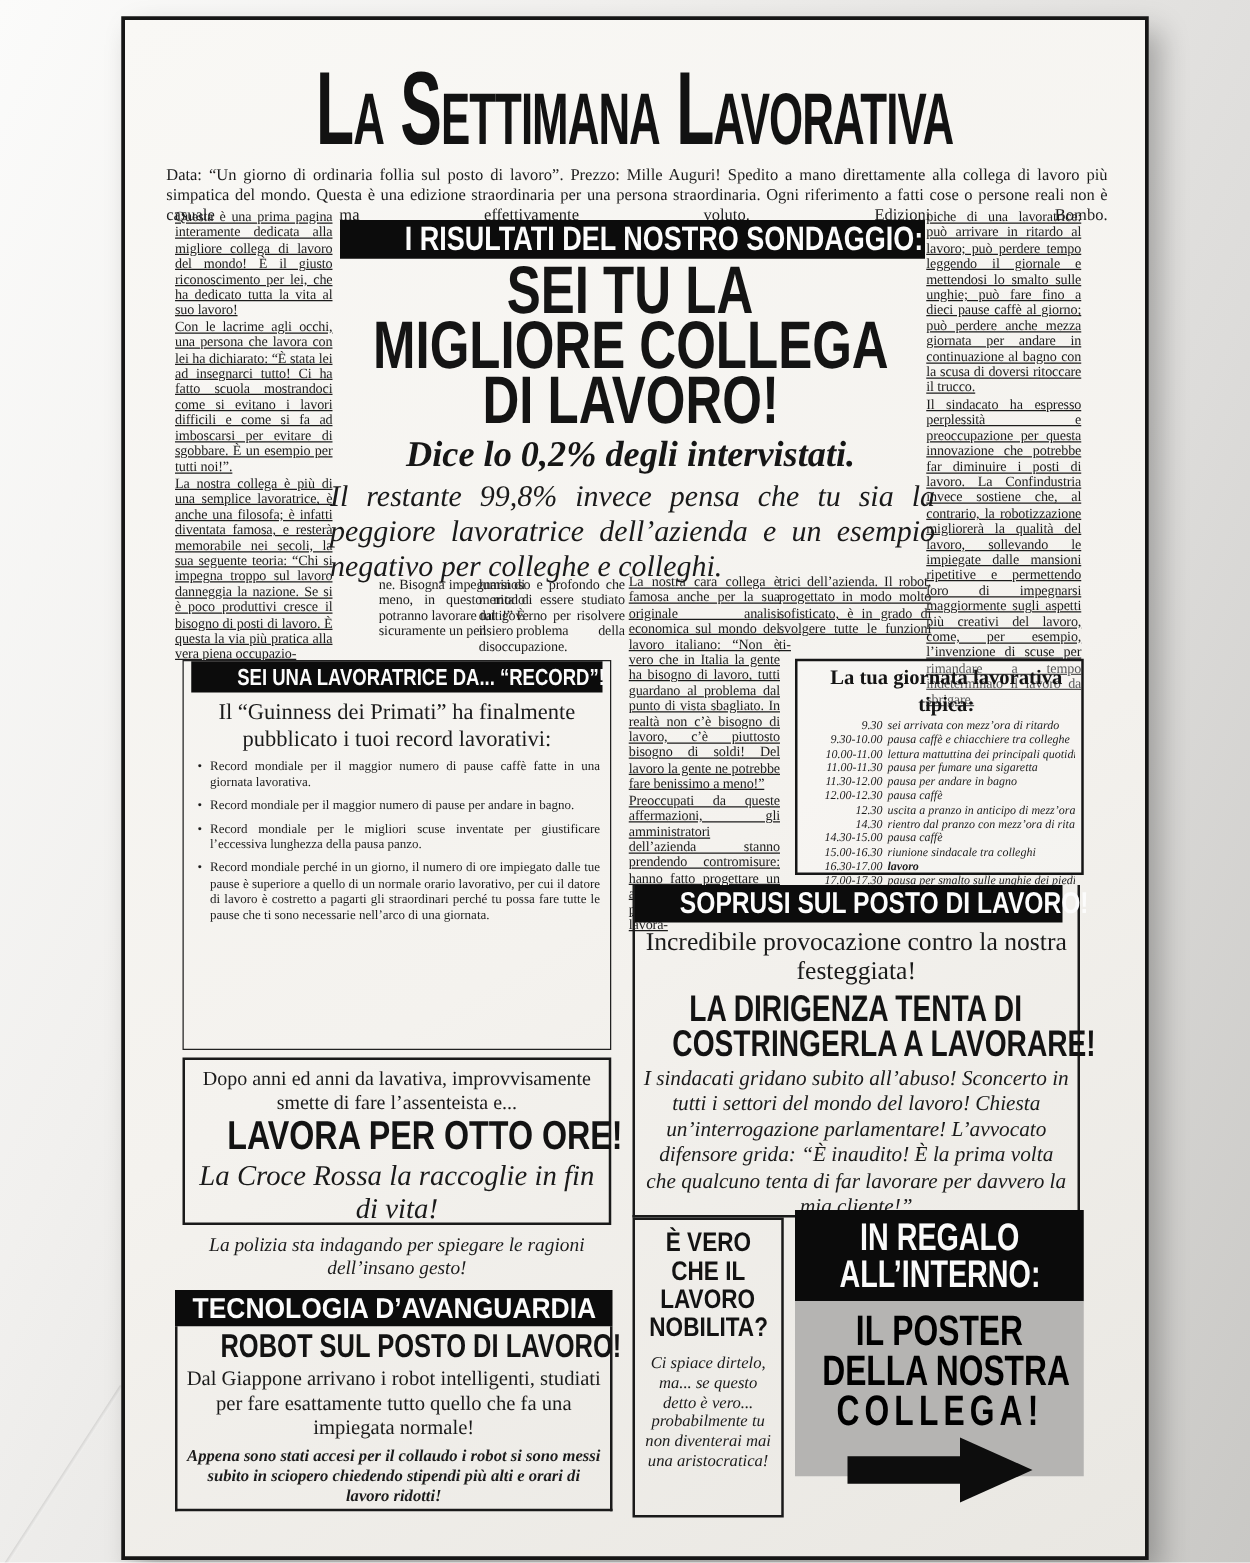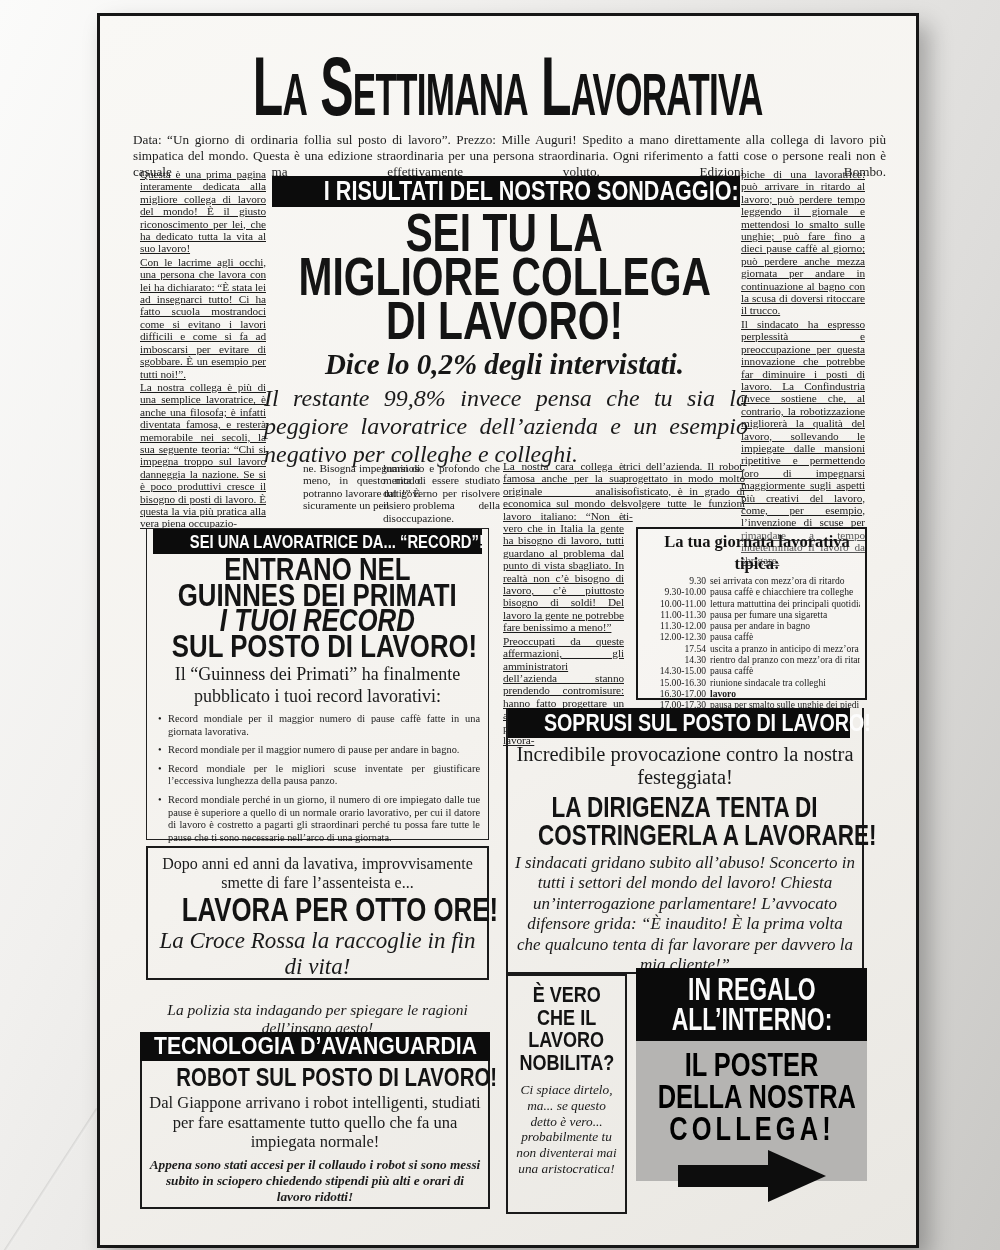--- a/index.html
+++ b/index.html
@@ -41,21 +41,21 @@
   .main-headline{left:156px;top:196px;width:497px;text-align:center;font-weight:bold;color:#141414;}
   .main-headline .line{line-height:44px;font-size:48px;}
   .main-deck{left:156px;top:332px;width:497px;text-align:center;font-weight:bold;font-style:italic;
     font-size:29px;line-height:32px;color:#161616;}
   .main-subdeck{left:164px;top:368px;width:484px;font-style:italic;font-size:24px;line-height:28px;
     text-align:justify;color:#1a1a1a;}
 
   .schedule{left:536px;top:511px;width:231px;height:173px;border:2px solid #161616;
     padding:2px 5px 0 16px;background:rgba(255,255,255,.25);}
   .schedule-title{text-align:center;font-weight:bold;font-size:16.5px;line-height:22px;color:#141414;}
-  .srow{display:flex;white-space:nowrap;font-size:9.6px;line-height:11.3px;color:#1c1c1c;overflow:hidden;}
+  .srow{display:flex;white-space:nowrap;font-size:9.6px;line-height:11.3px;color:#1c1c1c;overflow:hidden;font-style:italic;}
   .stime{width:52px;text-align:right;flex:0 0 auto;}
   .sact{padding-left:4px;flex:1 1 auto;}
   .srow.bold .sact{font-weight:bold;}
 
   .record-box{left:46px;top:512px;width:343px;height:312px;border:1.5px solid #222;}
   .record-kicker{margin:0 6px;height:25px;font-size:18.5px;line-height:25px;}
   .record-kicker .cx{transform:scaleX(.80);}
   .record-headline{margin-top:3px;text-align:center;font-weight:bold;color:#141414;}
   .record-headline .line{font-size:30px;line-height:25.5px;}
   .record-headline .line .hl{transform:scale(.86,1.05);}
@@ -65,21 +65,21 @@
   .record-bullets li{position:relative;font-size:10.4px;line-height:12.6px;margin-bottom:6px;
     text-align:justify;color:#1c1c1c;}
   .record-bullets li::before{content:"•";position:absolute;left:-10px;top:0;}
 
   .lavora-box{left:46px;top:830px;width:343px;height:134px;border:2px solid #1a1a1a;
     text-align:center;padding:7px 8px 0;}
   .lavora-intro{font-size:16px;line-height:18.5px;color:#1b1b1b;}
   .lavora-headline{font-weight:bold;font-size:30px;line-height:36px;color:#131313;}
   .lavora-headline .hl{transform:scale(.86,1.08);}
   .lavora-deck{font-style:italic;font-size:23px;line-height:26px;color:#1a1a1a;}
-  .lavora-note{font-style:italic;font-size:15.5px;line-height:18px;margin-top:21px;color:#1b1b1b;}
+  .lavora-note{font-style:italic;font-size:15.5px;line-height:18px;margin-top:8px;color:#1b1b1b;}
 
   .tecno{left:40px;top:1016px;width:350px;}
   .tecno-kicker{height:29px;font-size:23px;line-height:29px;}
   .tecno-kicker .cx{transform:scaleX(.92);}
   .tecno-body{border:2px solid #1a1a1a;border-top:none;text-align:center;padding:2px 6px 6px;height:148px;}
   .tecno-headline{font-weight:bold;font-size:24px;line-height:30px;color:#131313;}
   .tecno-headline .hl{transform:scale(.85,1.1);}
   .tecno-deck{font-size:16.5px;line-height:19.5px;color:#1b1b1b;}
   .tecno-note{font-style:italic;font-weight:bold;font-size:13.3px;line-height:16px;margin-top:5px;color:#1c1c1c;}
 
@@ -179,21 +179,21 @@
         </div>
       <div class="srow serif">
           <span class="stime">11.30-12.00</span>
           <span class="sact">pausa per andare in bagno</span>
         </div>
       <div class="srow serif">
           <span class="stime">12.00-12.30</span>
           <span class="sact">pausa caffè</span>
         </div>
       <div class="srow serif">
-          <span class="stime">17.54</span>
+          <span class="stime">12.30</span>
           <span class="sact">uscita a pranzo in anticipo di mezz’ora</span>
         </div>
       <div class="srow serif">
           <span class="stime">14.30</span>
           <span class="sact">rientro dal pranzo con mezz’ora di ritardo</span>
         </div>
       <div class="srow serif">
           <span class="stime">14.30-15.00</span>
           <span class="sact">pausa caffè</span>
         </div>
@@ -211,26 +211,20 @@
         </div>
       <div class="srow serif">
           <span class="stime">17.30</span>
           <span class="sact">esci mezz’ora prima per fare spese</span>
         </div>
     </div>
 
     <div class="abs record-box">
       <div class="kicker sans record-kicker">
         <span class="cx">SEI UNA LAVORATRICE DA... “RECORD”!</span>
-      </div>
-      <div class="record-headline sans">
-        <div class="line"><span class="hl">ENTRANO NEL</span></div>
-        <div class="line"><span class="hl">GUINNES DEI PRIMATI</span></div>
-        <div class="line italic"><span class="hl">I TUOI RECORD</span></div>
-        <div class="line"><span class="hl">SUL POSTO DI LAVORO!</span></div>
       </div>
       <div class="record-deck serif">Il “Guinness dei Primati” ha finalmente pubblicato i tuoi record lavorativi:</div>
       <ul class="record-bullets serif">
         <li>Record mondiale per il maggior numero di pause caffè fatte in una giornata lavorativa.</li>
         <li>Record mondiale per il maggior numero di pause per andare in bagno.</li>
         <li>Record mondiale per le migliori scuse inventate per giustificare l’eccessiva lunghezza della pausa panzo.</li>
         <li>Record mondiale perché in un giorno, il numero di ore impiegato dalle tue pause è superiore a quello di un normale orario lavorativo, per cui il datore di lavoro è costretto a pagarti gli straordinari perché tu possa fare tutte le pause che ti sono necessarie nell’arco di una giornata.</li>
       </ul>
     </div>
 

